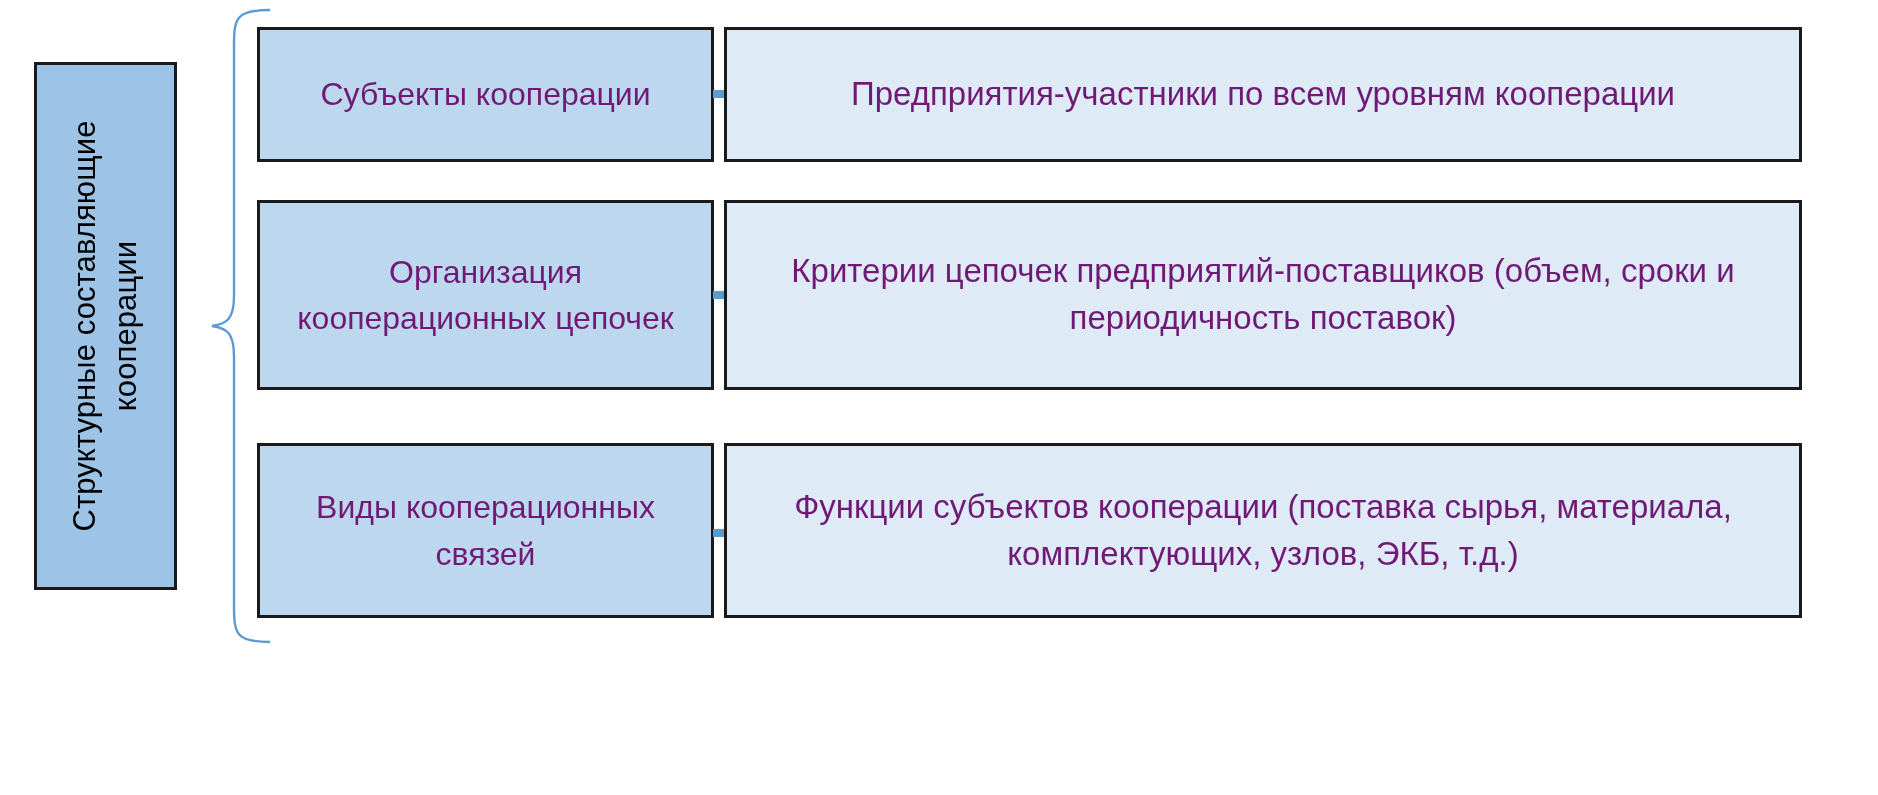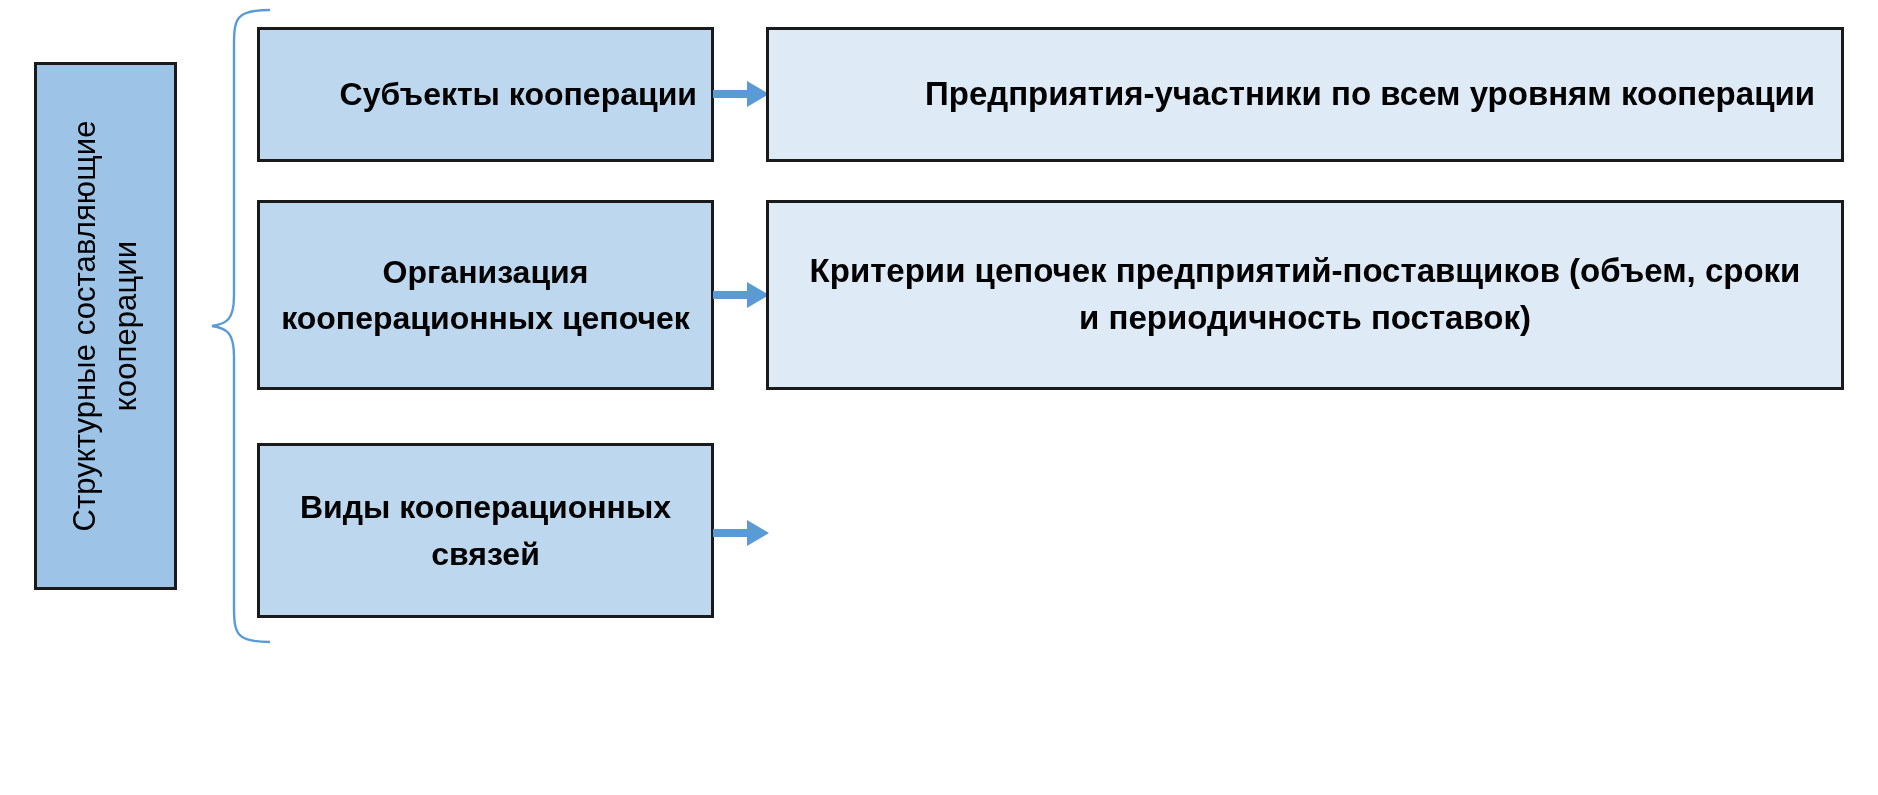--- a/index.html
+++ b/index.html
@@ -67,35 +67,34 @@
   .row-1 { top: 27px;  height: 135px; }
   .row-2 { top: 200px; height: 190px; }
   .row-3 { top: 443px; height: 144px; }
 
   .box {
     position: absolute;
     box-sizing: border-box;
     border: 3px solid #1a1a1a;
     display: flex;
     align-items: center;
-    justify-content: flex-end;
+    justify-content: center;
     text-align: center;
-    color: #000000;
-    font-weight: bold;
+    color: #701a75;
   }
   .box-mid {
     left: 257px;
     width: 457px;
     background: #BDD7EE;
     font-size: 32px;
     line-height: 1.45;
     padding: 4px 14px;
   }
   .box-right {
-    left: 766px;
+    left: 724px;
     width: 1078px;
     background: #DEEAF6;
     font-size: 33px;
     line-height: 1.42;
     padding: 4px 26px;
   }
 
   .row-1 .box { top: 0; height: 135px; }
   .row-2 .box { top: 0; height: 190px; }
   .row-3 .box { top: 0; height: 175px; }
@@ -154,15 +153,18 @@
     </div>
   </div>
 
   <div class="row row-3">
     <div class="box box-mid">
       <span>Виды кооперационных связей</span>
     </div>
     <svg class="arrow" viewBox="0 0 56 30">
       <path d="M 0 11 L 34 11 L 34 2 L 56 15 L 34 28 L 34 19 L 0 19 Z" fill="#5B9BD5"></path>
     </svg>
+    <div class="box box-right">
+      <span>Функции субъектов кооперации (поставка сырья, материала, комплектующих, узлов, ЭКБ, т.д.)</span>
+    </div>
   </div>
 
 </div>
 
 </body></html>

